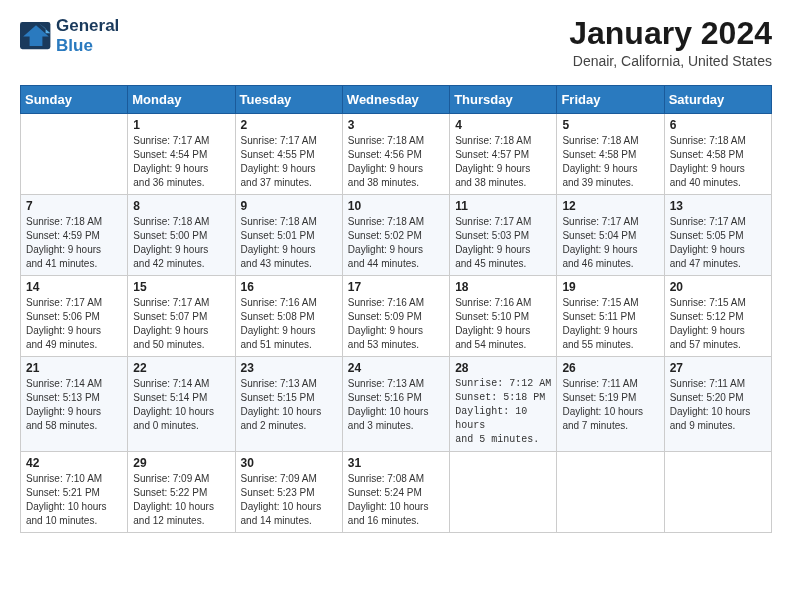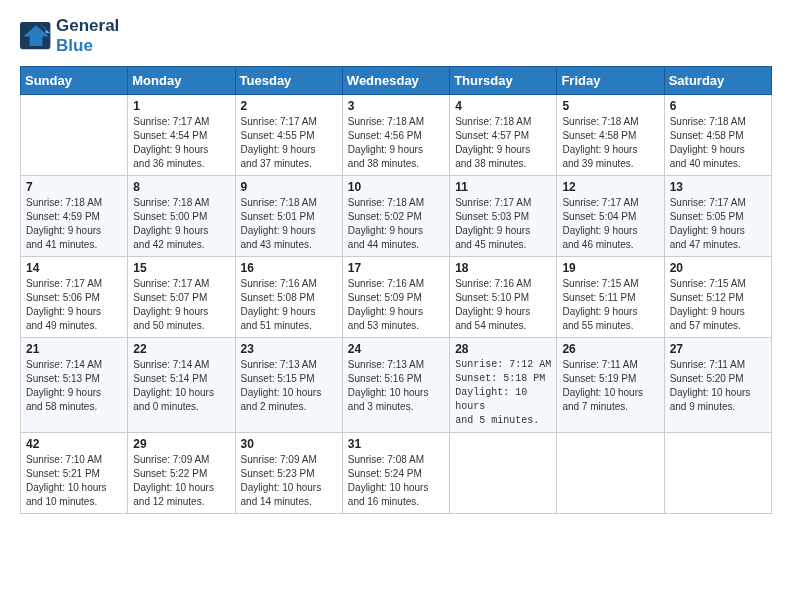--- a/index.html
+++ b/index.html
@@ -7,21 +7,21 @@
       font-family: Arial, sans-serif;
       background: #fff;
       width: 792px;
       min-height: 612px;
       padding: 16px 20px;
     }
     .header {
       display: flex;
       justify-content: space-between;
       align-items: flex-start;
-      margin-bottom: 10px;
+      margin-bottom: 16px;
     }
     .logo {
       display: flex;
       align-items: center;
       gap: 4px;
     }
     .logo-icon {
       width: 32px;
       height: 28px;
     }
@@ -91,20 +91,22 @@
       <rect x="0" y="0" width="38" height="34" rx="3" fill="#1a3a5c"></rect>
       <polygon points="20,4 36,18 28,18 28,30 12,30 12,18 4,18" fill="#2a7abf"></polygon>
       <polygon points="24,2 38,14 32,14 32,8" fill="#5ab0e8"></polygon>
     </svg>
     <div>
       <div style="font-size:17px;font-weight:bold;color:#1a3a5c;">General</div>
       <div style="font-size:17px;font-weight:bold;color:#2a7abf;">Blue</div>
     </div>
   </div>
   <div class="title-block">
+    <div class="month-title">January 2024</div>
+    <div class="location">Denair, California, United States</div>
   </div>
 </div>
 
 <table class="calendar">
   <thead>
     <tr>
     <th>Sunday</th>
         <th>Monday</th>
         <th>Tuesday</th>
         <th>Wednesday</th>

